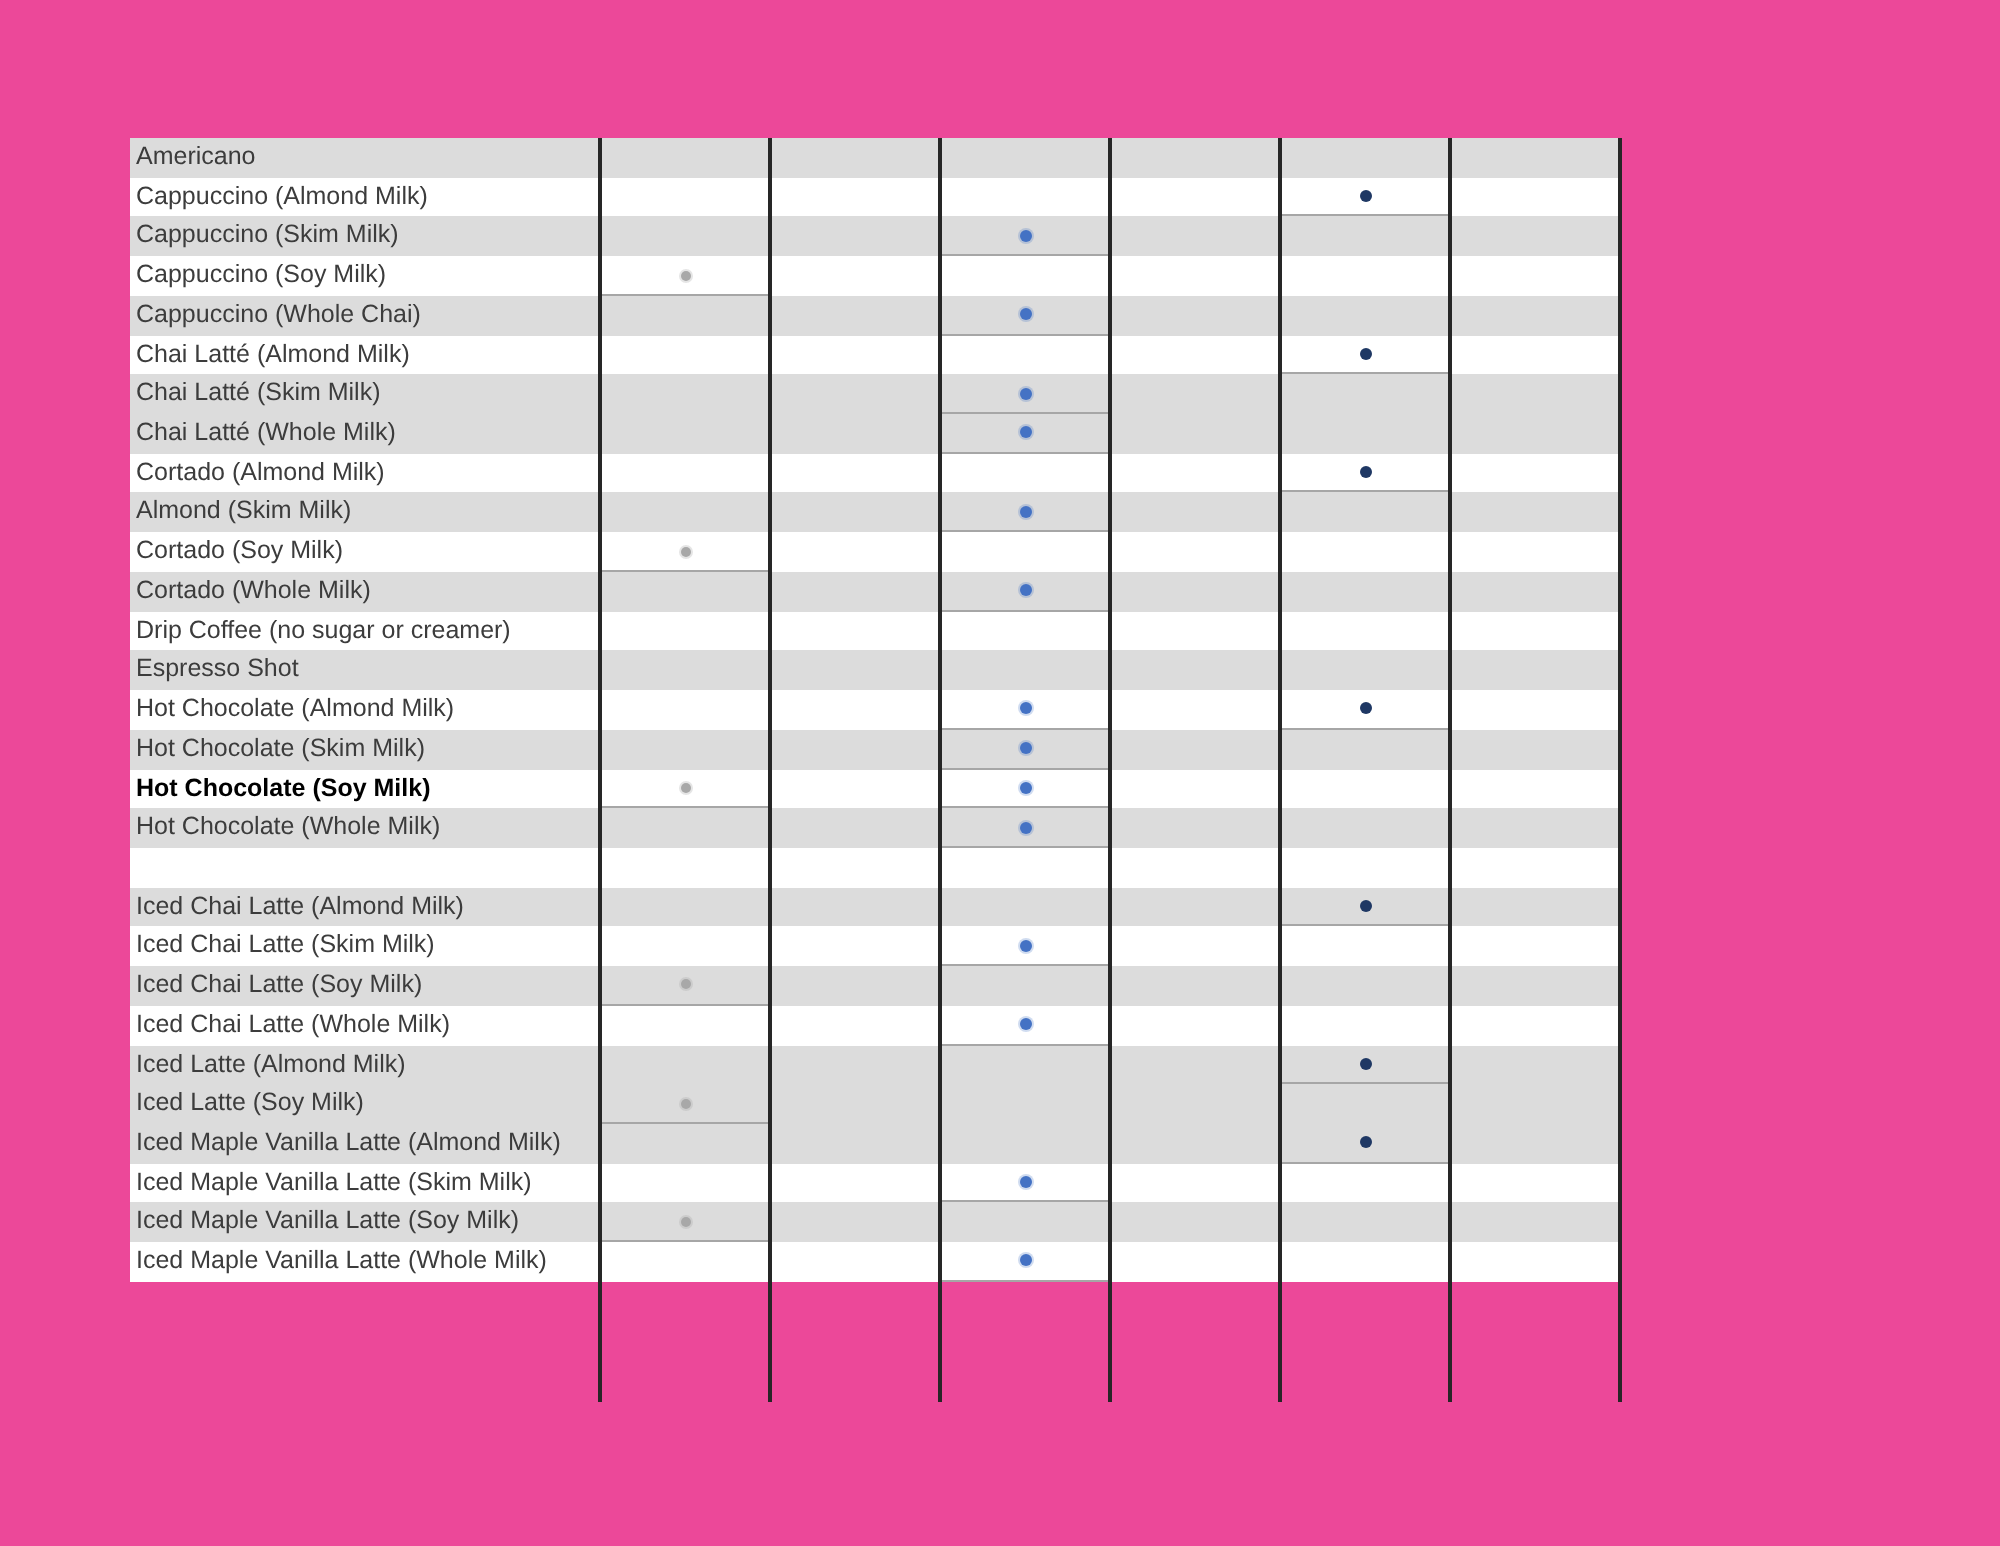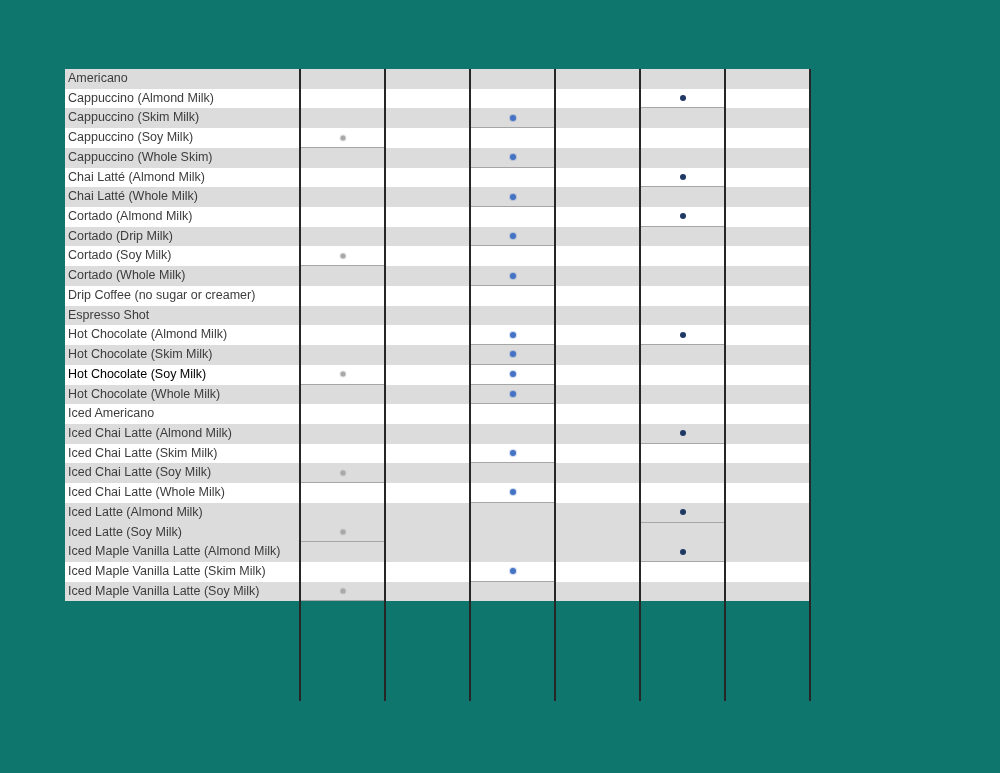--- a/index.html
+++ b/index.html
@@ -1,29 +1,29 @@
 <!DOCTYPE html>
 <html><head>
 <meta charset="utf-8">
 <style>
   html,body{margin:0;padding:0;background:#ffffff;}
   .page{
-    position:relative;width:1000px;height:773px;background:#0f766e;
+    position:relative;width:1000px;height:773px;background:#ec4899;
     font-family:"Liberation Sans", sans-serif;overflow:hidden;
   }
   .dot-table{position:absolute;left:65px;top:69px;width:745px;height:632px;}
   .rows{position:relative;width:745px;}
   .row{display:flex;height:19.725px;background:#ffffff;}
   .row.banded{background:#dcdcdc;}
   .label-cell{
     width:235px;box-sizing:border-box;padding-left:3px;
     font-size:12.5px;line-height:19.7px;color:#3c3c3c;
     white-space:nowrap;overflow:hidden;
   }
-  .row.emphasis .label-cell{color:#000000;font-weight:400;}
+  .row.emphasis .label-cell{color:#000000;font-weight:700;}
   .grid-cell{width:85px;position:relative;box-sizing:border-box;}
   .grid-cell.marked{border-bottom:1px solid #a6a6a6;}
   .dot{
     position:absolute;left:50%;top:50%;transform:translate(-50%,-50%);
     border-radius:50%;
   }
   .dot.blue{width:6px;height:6px;background:#4472c4;box-shadow:0 0 0 1px rgba(68,114,196,0.25);}
   .dot.navy{width:6px;height:6px;background:#1f3864;}
   .dot.gray{width:5px;height:5px;background:#a8a8a8;box-shadow:0 0 0 1px rgba(168,168,168,0.3);}
   .gridline{position:absolute;top:0;width:2px;height:632px;background:#262626;}
@@ -70,21 +70,21 @@
   <div class="grid-cell marked">
             <span class="dot gray"></span>
           </div>
           <div class="grid-cell"></div>
           <div class="grid-cell"></div>
           <div class="grid-cell"></div>
           <div class="grid-cell"></div>
           <div class="grid-cell"></div>
         </div>
         <div class="row banded">
-    <div class="label-cell">Cappuccino (Whole Skim)</div>
+    <div class="label-cell">Cappuccino (Whole Chai)</div>
   <div class="grid-cell"></div>
           <div class="grid-cell"></div>
           <div class="grid-cell marked">
             <span class="dot blue"></span>
           </div>
           <div class="grid-cell"></div>
           <div class="grid-cell"></div>
           <div class="grid-cell"></div>
         </div>
         <div class="row">
@@ -92,20 +92,31 @@
   <div class="grid-cell"></div>
           <div class="grid-cell"></div>
           <div class="grid-cell"></div>
           <div class="grid-cell"></div>
           <div class="grid-cell marked">
             <span class="dot navy"></span>
           </div>
           <div class="grid-cell"></div>
         </div>
         <div class="row banded">
+    <div class="label-cell">Chai Latté (Skim Milk)</div>
+  <div class="grid-cell"></div>
+          <div class="grid-cell"></div>
+          <div class="grid-cell marked">
+            <span class="dot blue"></span>
+          </div>
+          <div class="grid-cell"></div>
+          <div class="grid-cell"></div>
+          <div class="grid-cell"></div>
+        </div>
+        <div class="row banded">
     <div class="label-cell">Chai Latté (Whole Milk)</div>
   <div class="grid-cell"></div>
           <div class="grid-cell"></div>
           <div class="grid-cell marked">
             <span class="dot blue"></span>
           </div>
           <div class="grid-cell"></div>
           <div class="grid-cell"></div>
           <div class="grid-cell"></div>
         </div>
@@ -114,21 +125,21 @@
   <div class="grid-cell"></div>
           <div class="grid-cell"></div>
           <div class="grid-cell"></div>
           <div class="grid-cell"></div>
           <div class="grid-cell marked">
             <span class="dot navy"></span>
           </div>
           <div class="grid-cell"></div>
         </div>
         <div class="row banded">
-    <div class="label-cell">Cortado (Drip Milk)</div>
+    <div class="label-cell">Almond (Skim Milk)</div>
   <div class="grid-cell"></div>
           <div class="grid-cell"></div>
           <div class="grid-cell marked">
             <span class="dot blue"></span>
           </div>
           <div class="grid-cell"></div>
           <div class="grid-cell"></div>
           <div class="grid-cell"></div>
         </div>
         <div class="row">
@@ -213,21 +224,20 @@
   <div class="grid-cell"></div>
           <div class="grid-cell"></div>
           <div class="grid-cell marked">
             <span class="dot blue"></span>
           </div>
           <div class="grid-cell"></div>
           <div class="grid-cell"></div>
           <div class="grid-cell"></div>
         </div>
         <div class="row">
-    <div class="label-cell">Iced Americano</div>
   <div class="grid-cell"></div>
           <div class="grid-cell"></div>
           <div class="grid-cell"></div>
           <div class="grid-cell"></div>
           <div class="grid-cell"></div>
           <div class="grid-cell"></div>
         </div>
         <div class="row banded">
     <div class="label-cell">Iced Chai Latte (Almond Milk)</div>
   <div class="grid-cell"></div>
@@ -316,20 +326,31 @@
           <div class="grid-cell"></div>
           <div class="grid-cell"></div>
         </div>
         <div class="row banded">
     <div class="label-cell">Iced Maple Vanilla Latte (Soy Milk)</div>
   <div class="grid-cell marked">
             <span class="dot gray"></span>
           </div>
           <div class="grid-cell"></div>
           <div class="grid-cell"></div>
+          <div class="grid-cell"></div>
+          <div class="grid-cell"></div>
+          <div class="grid-cell"></div>
+        </div>
+        <div class="row">
+    <div class="label-cell">Iced Maple Vanilla Latte (Whole Milk)</div>
+  <div class="grid-cell"></div>
+          <div class="grid-cell"></div>
+          <div class="grid-cell marked">
+            <span class="dot blue"></span>
+          </div>
           <div class="grid-cell"></div>
           <div class="grid-cell"></div>
           <div class="grid-cell"></div>
         </div>
       </div>
     <div id="gridlines">
         <div class="gridline" style="left: 234px; background: rgb(38, 38, 38);"></div>
         <div class="gridline" style="left: 319px; background: rgb(38, 38, 38);"></div>
         <div class="gridline" style="left: 404px; background: rgb(38, 38, 38);"></div>
         <div class="gridline" style="left: 489px; background: rgb(38, 38, 38);"></div>

